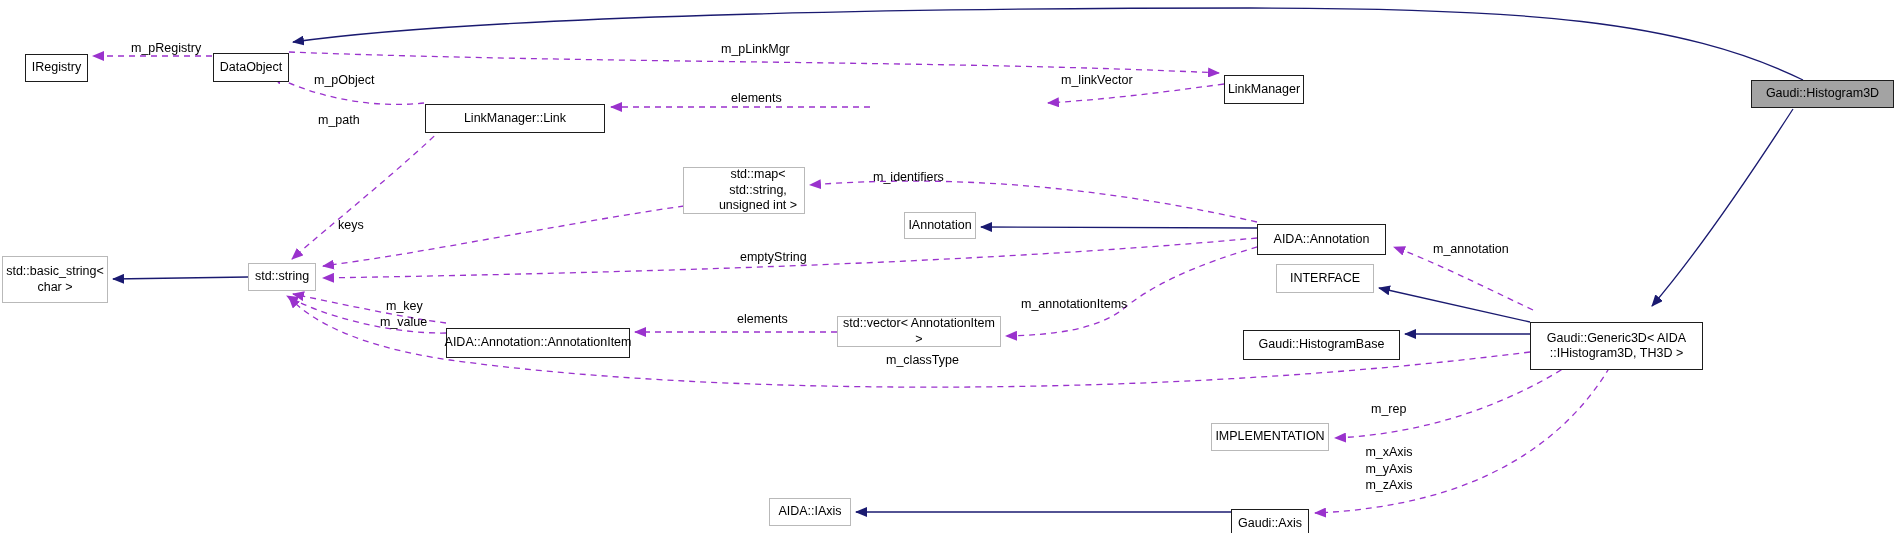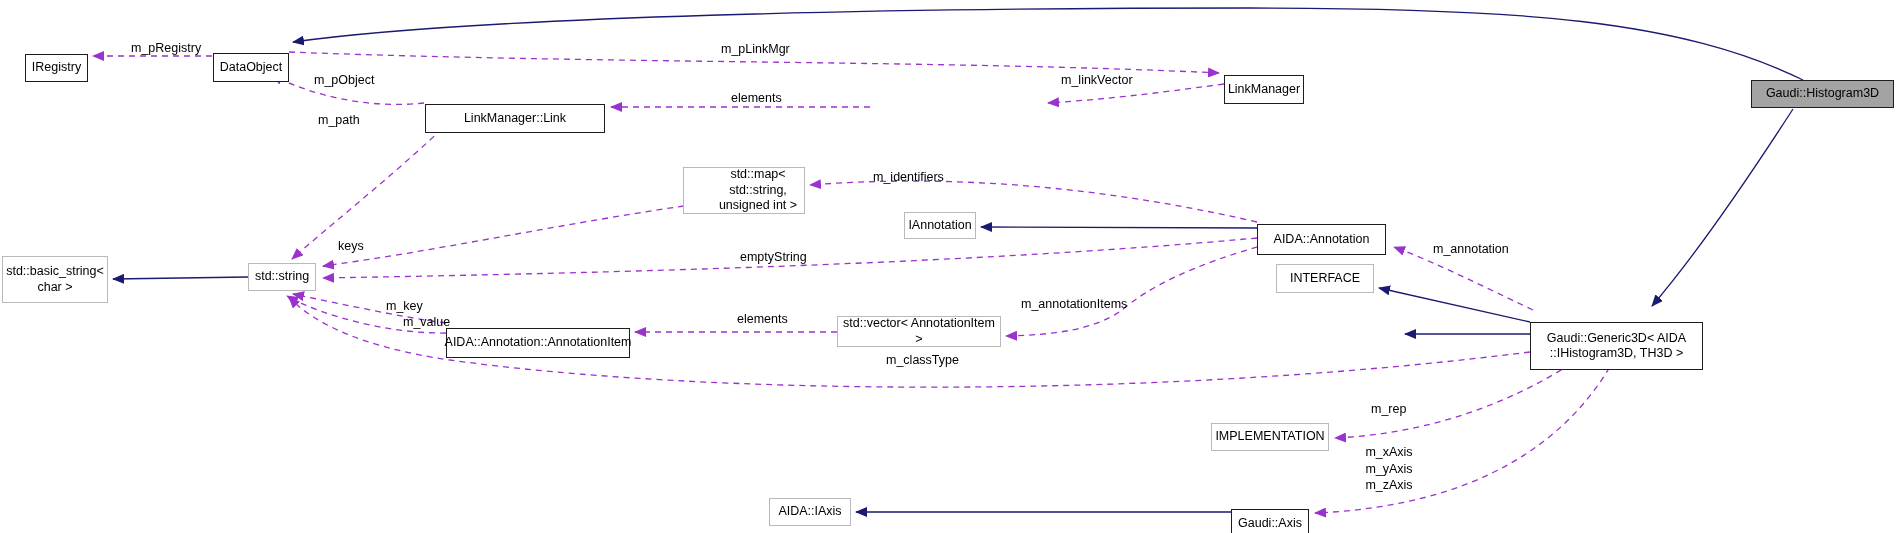--- a/index.html
+++ b/index.html
@@ -87,37 +87,38 @@
   <div class="node light" style="left:683px;top:167px;width:122px;height:47px;padding-left:32px;">std::map&lt; std::string,
 unsigned int &gt;</div>
   <div class="node light" style="left:904px;top:212px;width:72px;height:27px;">IAnnotation</div>
   <div class="node black" style="left:1257px;top:212px;width:129px;height:31px;">AIDA::Annotation</div>
   <div class="node light" style="left:2px;top:256px;width:106px;height:47px;">std::basic_string&lt;
 char &gt;</div>
   <div class="node light" style="left:248px;top:263px;width:68px;height:28px;">std::string</div>
   <div class="node black" style="left:446px;top:316px;width:184px;height:30px;">AIDA::Annotation::AnnotationItem</div>
   <div class="node light" style="left:837px;top:316px;width:164px;height:31px;">std::vector&lt; AnnotationItem &gt;</div>
   <div class="node light" style="left:1276px;top:264px;width:98px;height:29px;">INTERFACE</div>
+  <div class="node black" style="left:1243px;top:318px;width:157px;height:30px;">Gaudi::HistogramBase</div>
   <div class="node black" style="left:1530px;top:310px;width:173px;height:48px;text-align:center;">Gaudi::Generic3D&lt; AIDA
 ::IHistogram3D, TH3D &gt;</div>
   <div class="node light" style="left:1211px;top:423px;width:118px;height:28px;">IMPLEMENTATION</div>
   <div class="node light" style="left:769px;top:498px;width:82px;height:28px;">AIDA::IAxis</div>
   <div class="node black" style="left:1231px;top:497px;width:78px;height:30px;">Gaudi::Axis</div>
 
   <div class="elabel" style="left:131px;top:40px;">m_pRegistry</div>
   <div class="elabel" style="left:306px;top:72px;padding-left:8px;">m_pObject</div>
   <div class="elabel" style="left:721px;top:41px;">m_pLinkMgr</div>
   <div class="elabel" style="left:1061px;top:72px;">m_linkVector</div>
   <div class="elabel" style="left:731px;top:90px;">elements</div>
   <div class="elabel" style="left:318px;top:112px;">m_path</div>
   <div class="elabel" style="left:873px;top:169px;text-align:right;">m_identifiers</div>
-  <div class="elabel" style="left:338px;top:238px;">keys</div>
+  <div class="elabel" style="left:338px;top:217px;">keys</div>
   <div class="elabel" style="left:740px;top:249px;">emptyString</div>
   <div class="elabel" style="left:386px;top:298px;">m_key</div>
-  <div class="elabel" style="left:380px;top:314px;margin-left:23px;">m_value</div>
+  <div class="elabel" style="left:380px;top:314px;">m_value</div>
   <div class="elabel" style="left:737px;top:311px;">elements</div>
   <div class="elabel" style="left:1021px;top:296px;">m_annotationItems</div>
   <div class="elabel" style="left:1424px;top:241px;margin-left:9px;">m_annotation</div>
   <div class="elabel" style="left:886px;top:352px;">m_classType</div>
   <div class="elabel" style="left:1371px;top:401px;">m_rep</div>
   <div class="elabel" style="left:1352px;top:444px;width:74px;text-align:center;">m_xAxis
 m_yAxis
 m_zAxis</div>
 
 </div>

